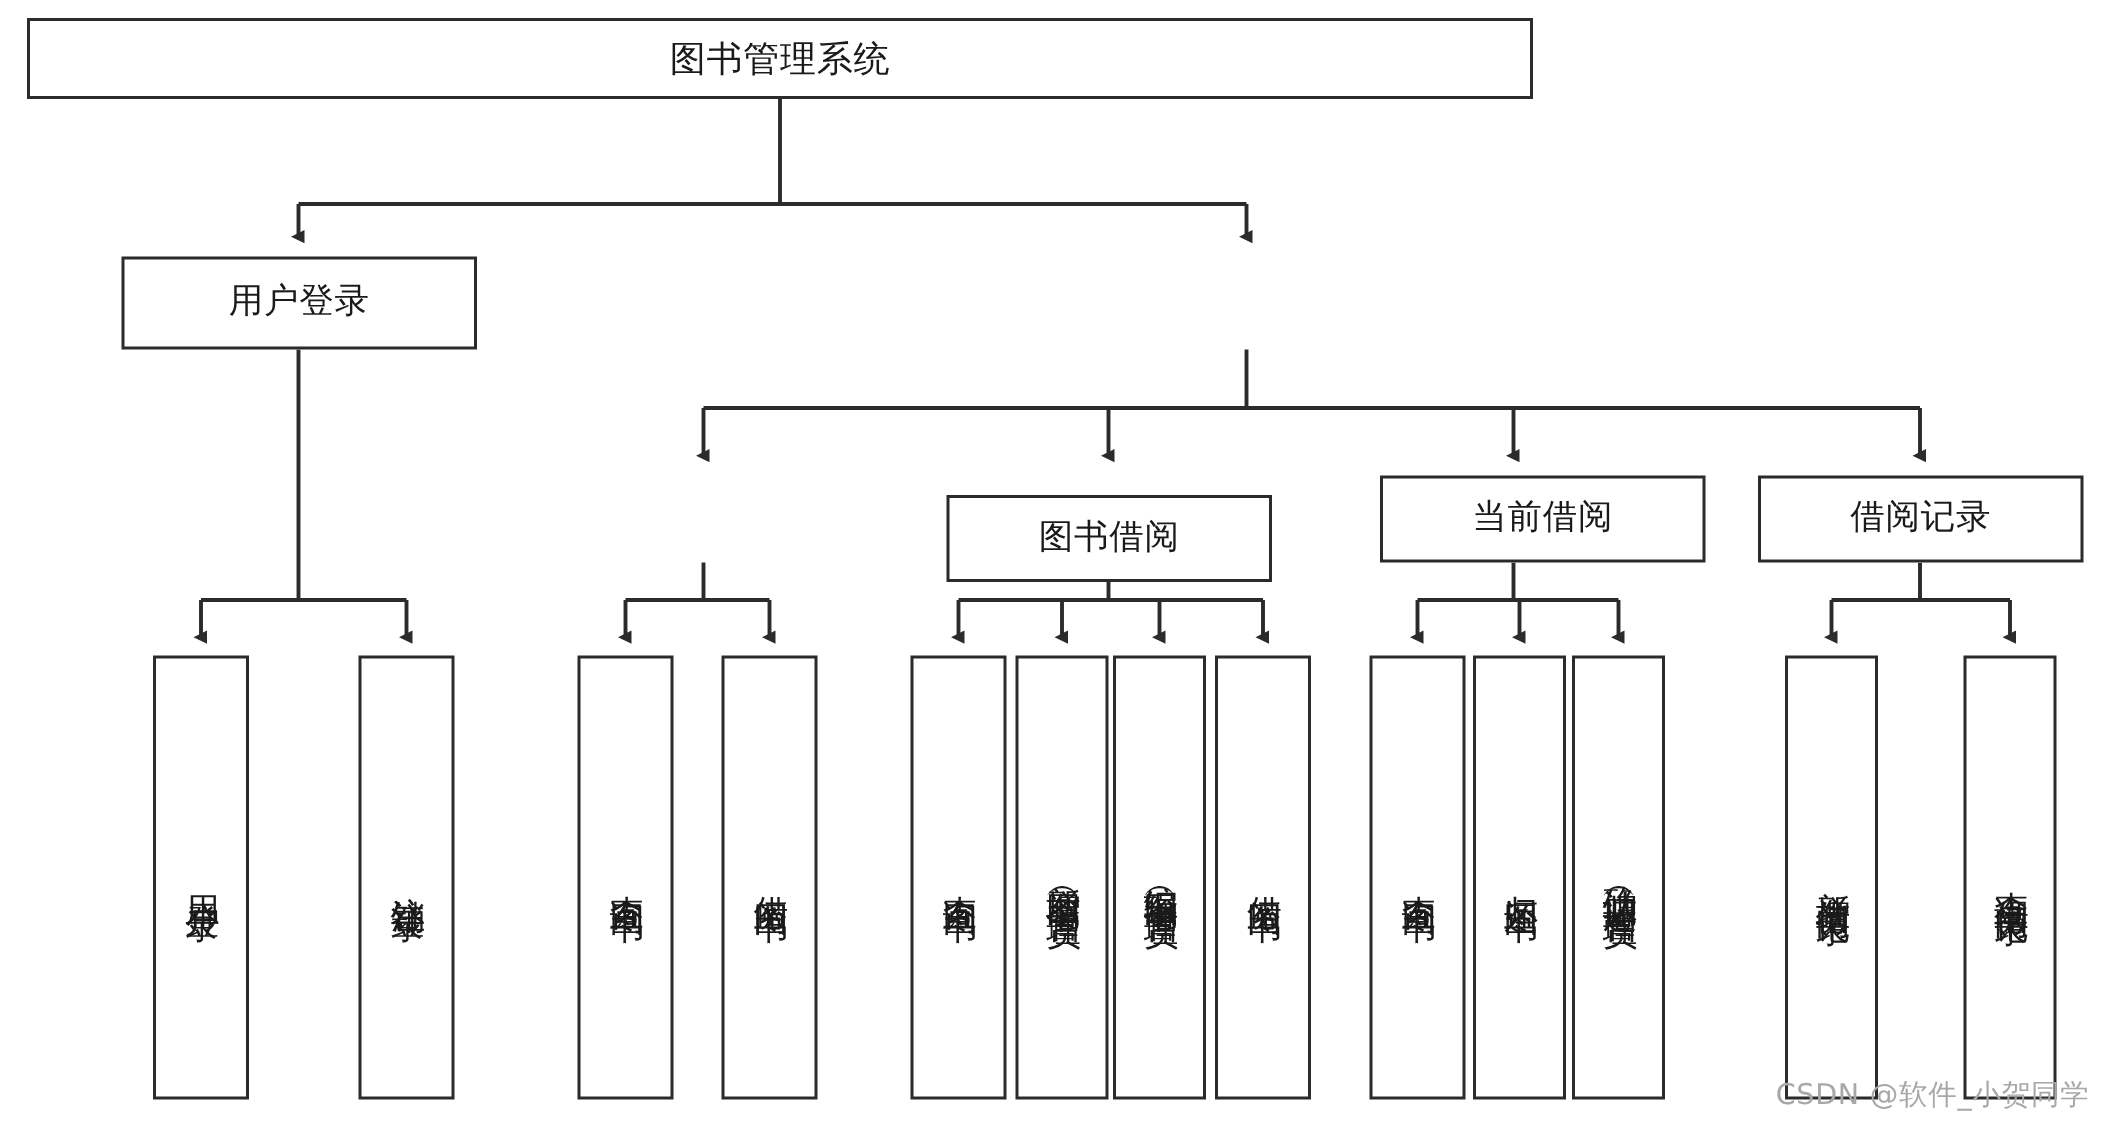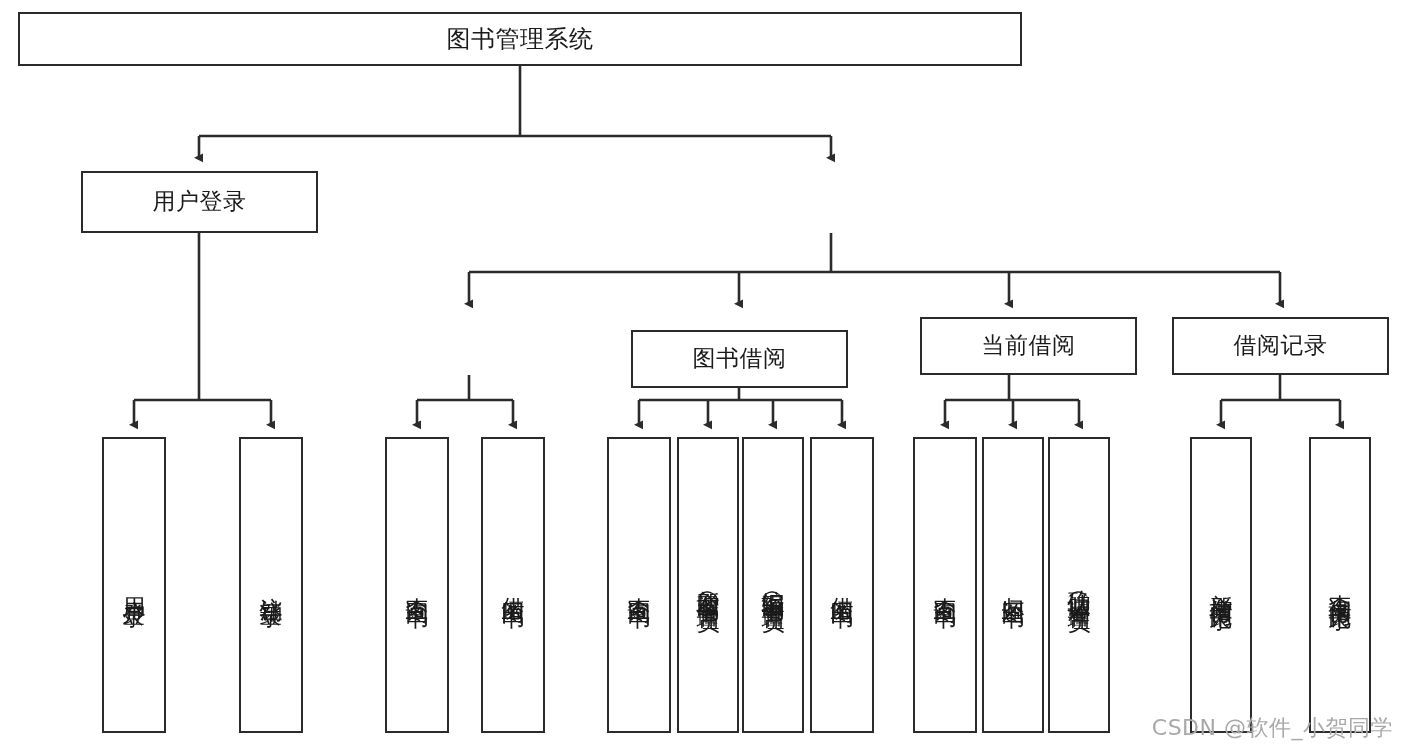--- a/index.html
+++ b/index.html
@@ -49,21 +49,21 @@
     text-orientation: upright;
     font-size: 23px;
     letter-spacing: 3px;
     max-height: 100%;
   }
   .node.root .label { font-size: 24px; }
   .watermark {
     position: absolute;
     right: 12px;
     bottom: 4px;
-    font-size: 22px;
+    font-size: 19px;
     color: #a8a8a8;
     white-space: nowrap;
     letter-spacing: 0.5px;
   }
 </style>
 </head>
 <body>
 
 <div id="canvas">
 

